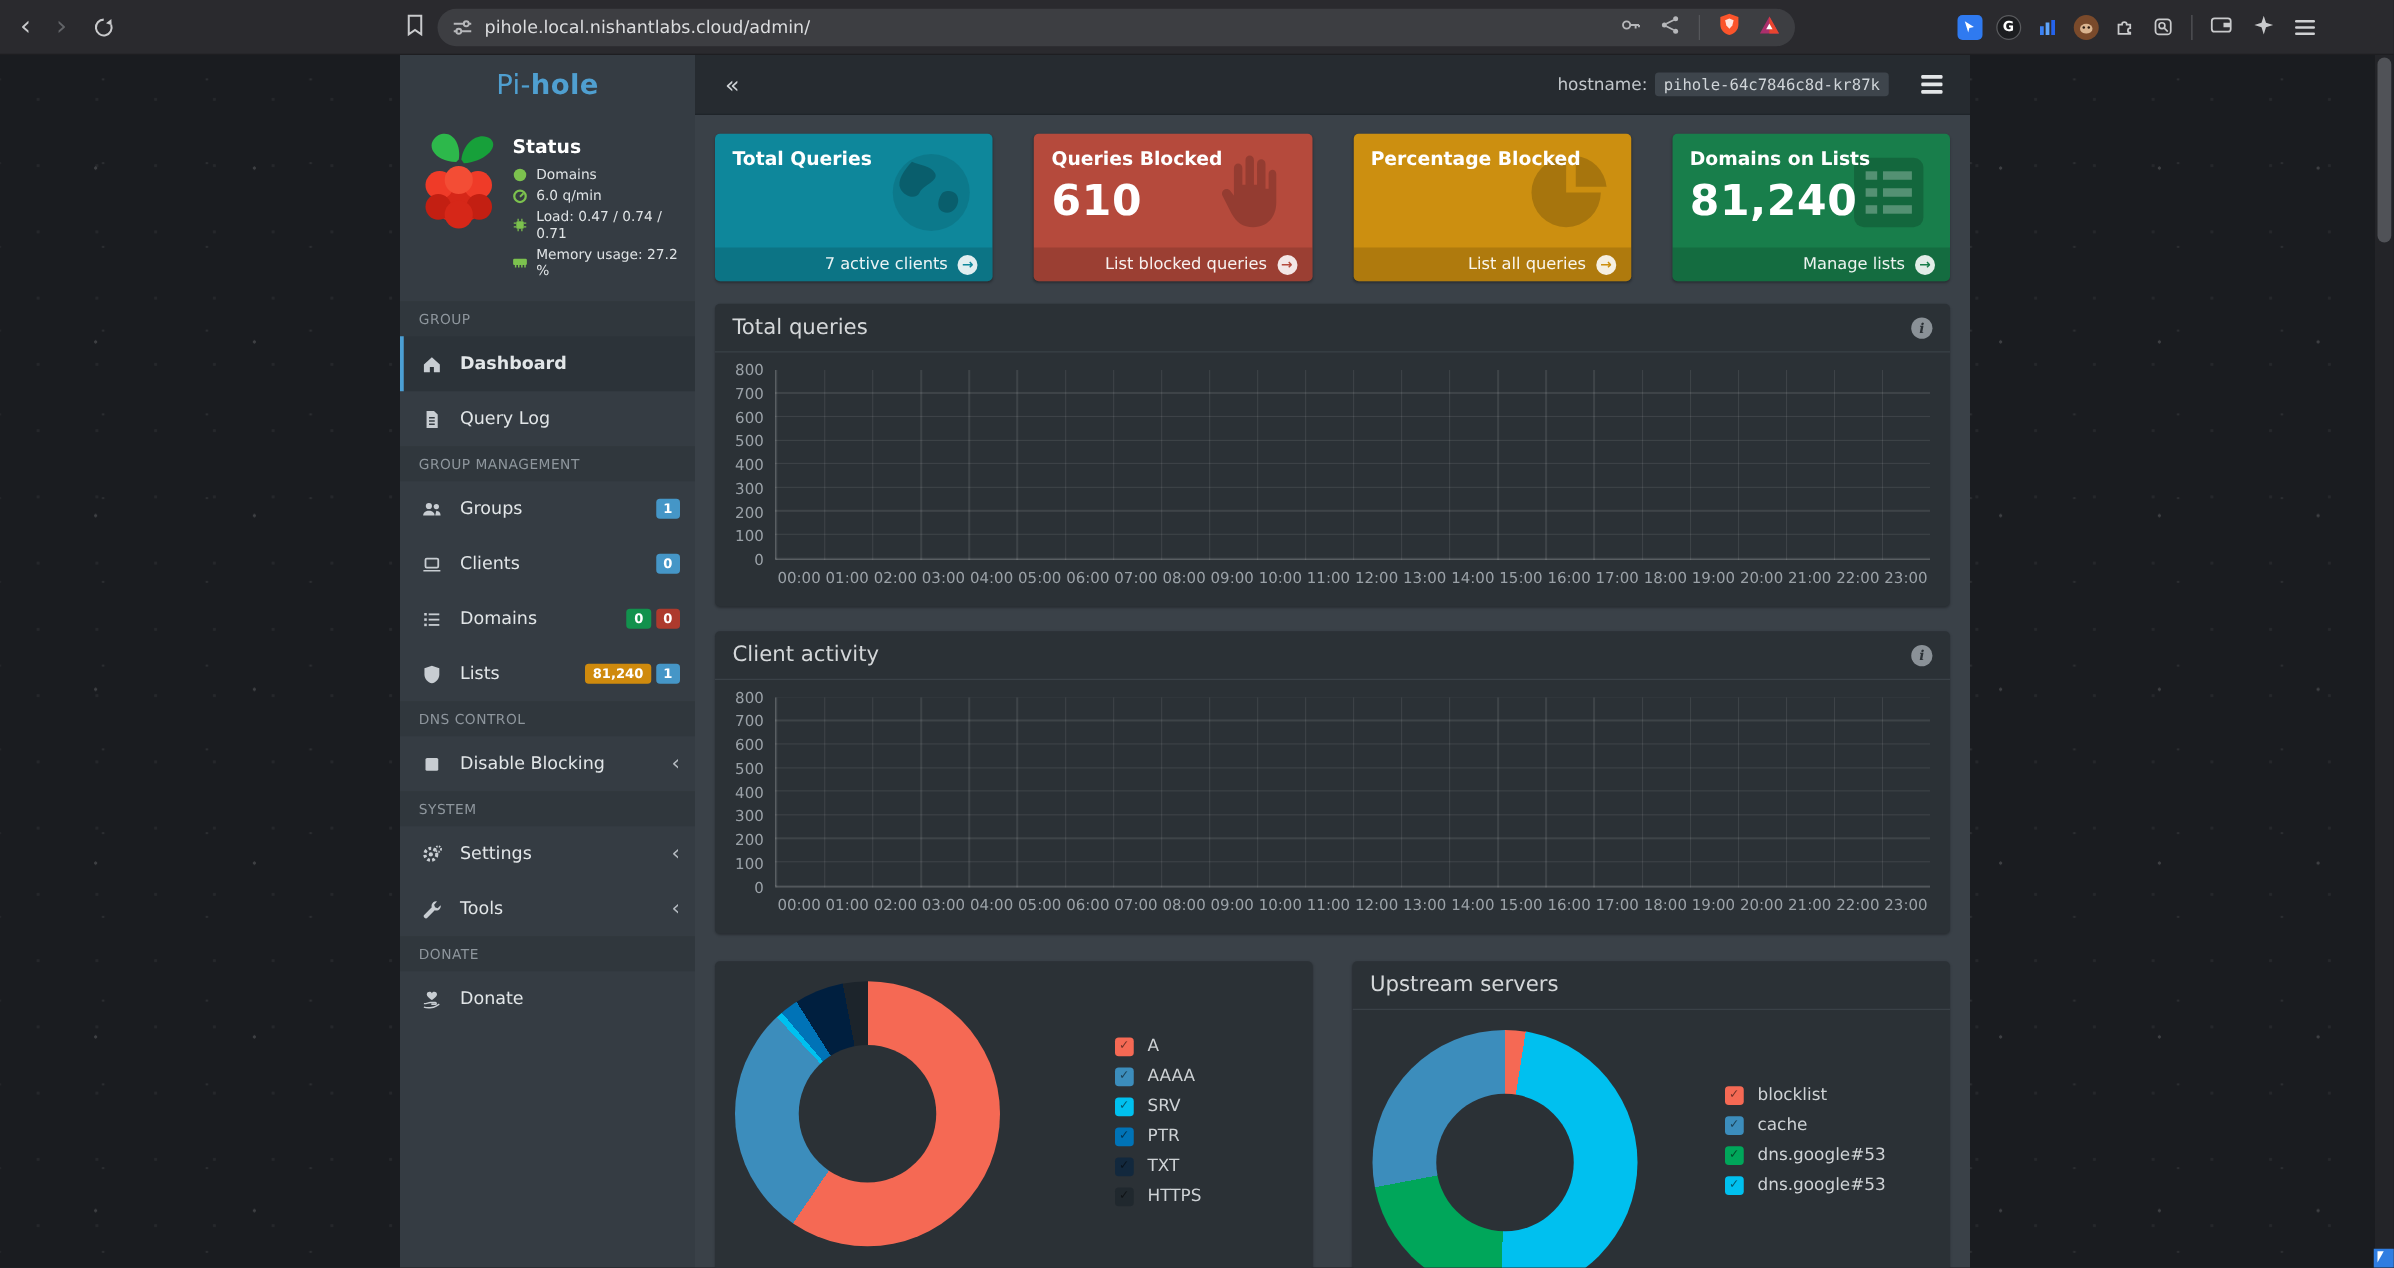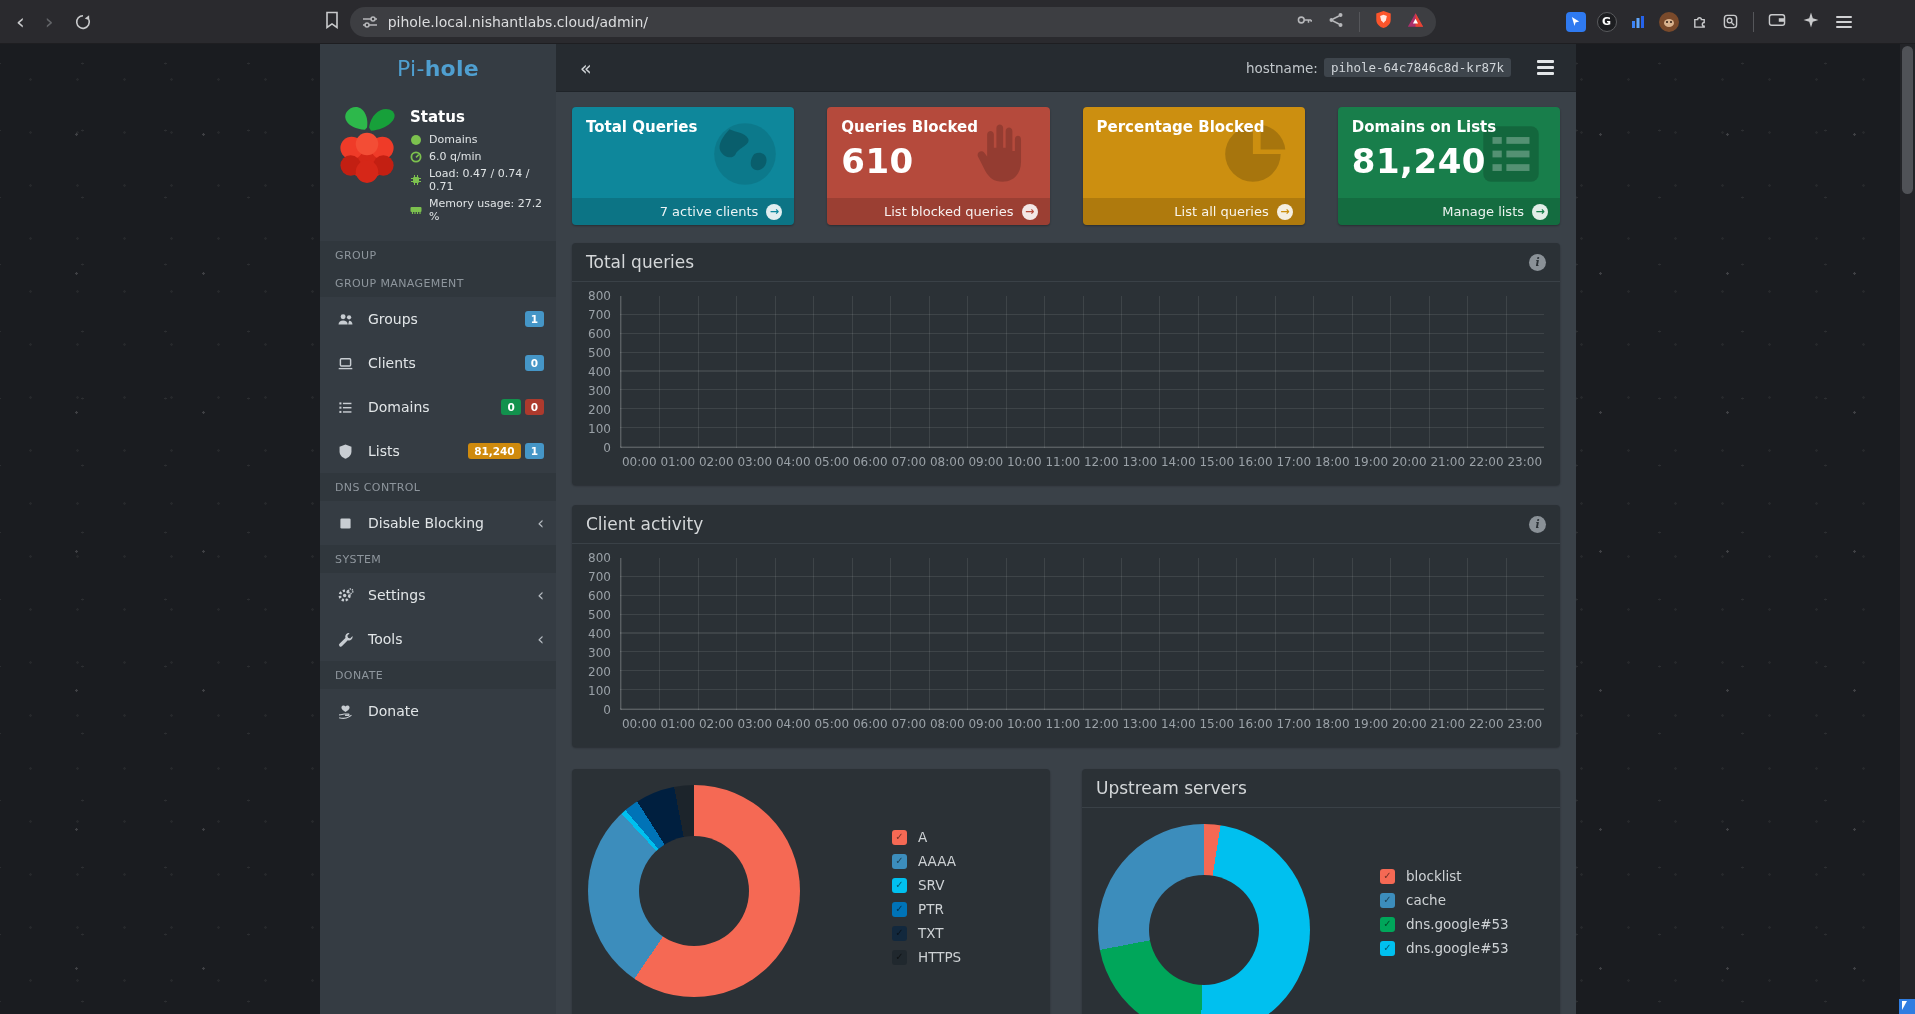--- a/index.html
+++ b/index.html
@@ -302,21 +302,38 @@
               <path d="M2.5 8v2M5 8v2M7.5 8v2M10 8v2" stroke="currentColor" stroke-width="1.2"></path>
             </svg>
           <span>Memory usage: 27.2 %</span>
         </div>
       </div>
     </div>
 
     <nav class="menu">
       <div class="menu-header">GROUP</div>
 
-
+      <div class="menu-item active">
+        <span class="mi">
+            <svg viewBox="0 0 20 20">
+              <path d="M2.5 10.2 10 3.2l7.5 7v7.3h-5.6v-5H8.1v5H2.5z"></path>
+            </svg>
+          </span>
+        <span>Dashboard</span>
+      </div>
+
+      <div class="menu-item">
+        <span class="mi">
+            <svg viewBox="0 0 20 20">
+              <path d="M5 2h7l3.5 3.5V18H5z"></path>
+              <path d="M7.3 8.5h5.4M7.3 11.5h5.4M7.3 14.5h5.4" stroke="#353c43" stroke-width="1.4"></path>
+            </svg>
+          </span>
+        <span>Query Log</span>
+      </div>
 
       <div class="menu-header">GROUP MANAGEMENT</div>
 
       <div class="menu-item">
         <span class="mi">
             <svg viewBox="0 0 20 20">
               <circle cx="7.2" cy="6.8" r="2.9"></circle>
               <path d="M1.8 15.8c0-3 2.4-4.6 5.4-4.6s5.4 1.6 5.4 4.6z"></path>
               <circle cx="14.2" cy="7.4" r="2.5"></circle>
               <path d="M13.1 15.8h5.1c0-2.7-1.7-4.2-4-4.4z"></path>

